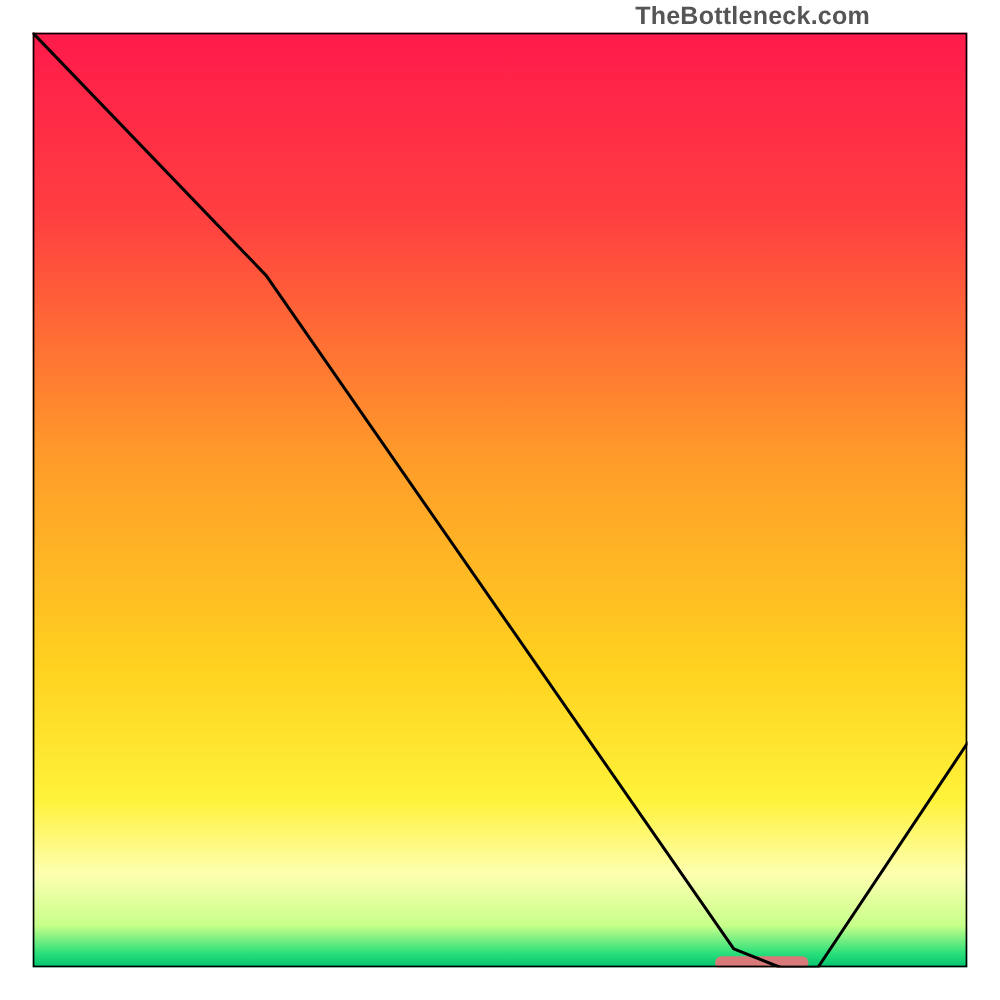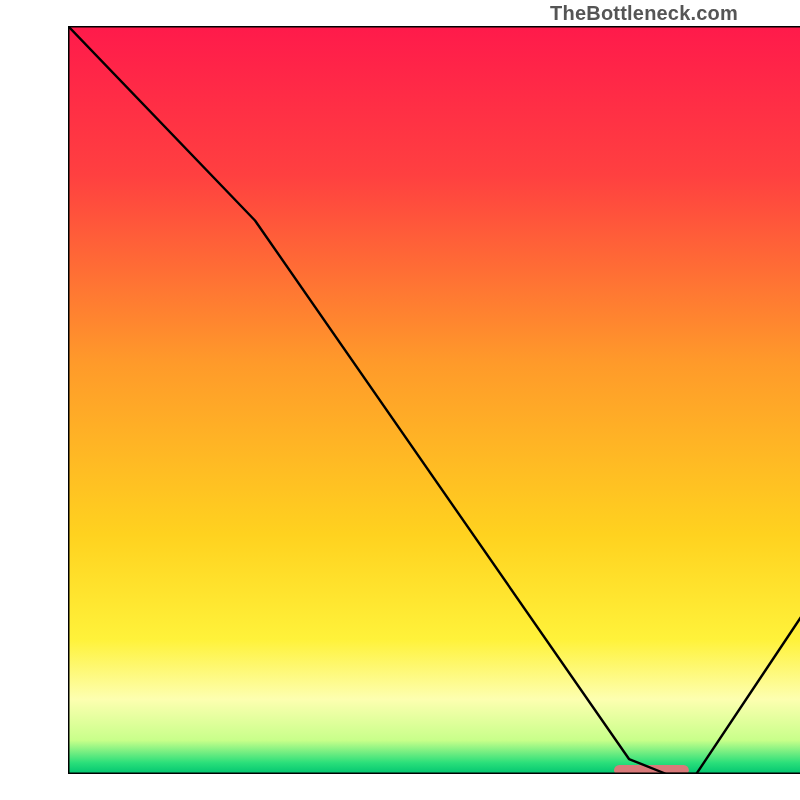--- a/index.html
+++ b/index.html
@@ -7,21 +7,20 @@
     padding: 0;
     width: 800px;
     height: 800px;
     background: #ffffff;
     font-family: Arial, Helvetica, sans-serif;
   }
   .wrap {
     position: relative;
     width: 704px;
     height: 800px;
-    margin-left: 42px;
   }
   .watermark {
     position: absolute;
     top: 2px;
     right: 8px;
     font-size: 20px;
     font-weight: 600;
     color: #555;
     letter-spacing: 0.2px;
     z-index: 5;

